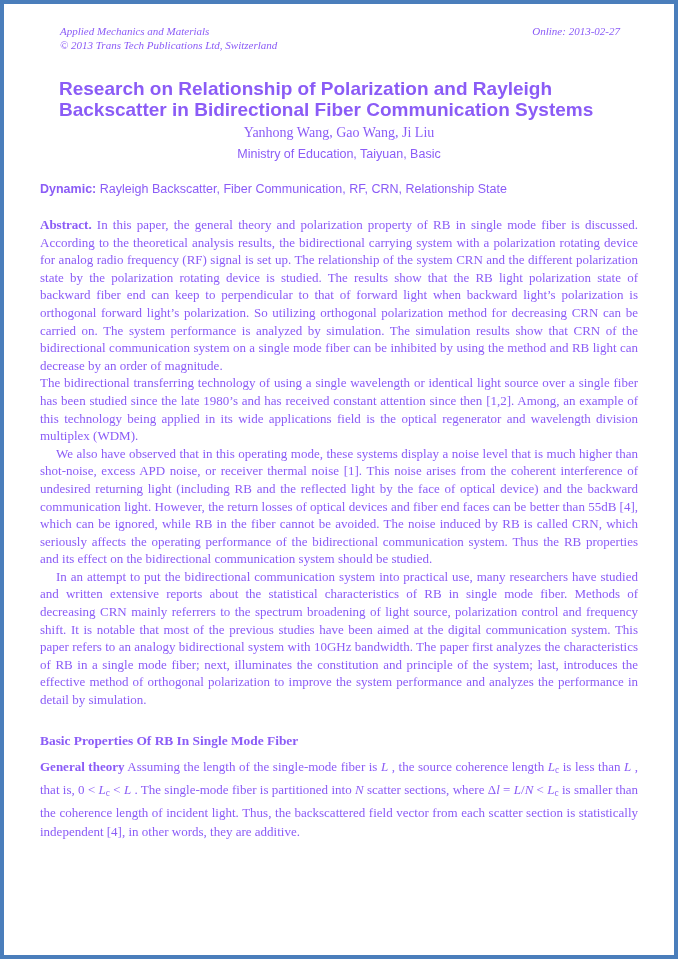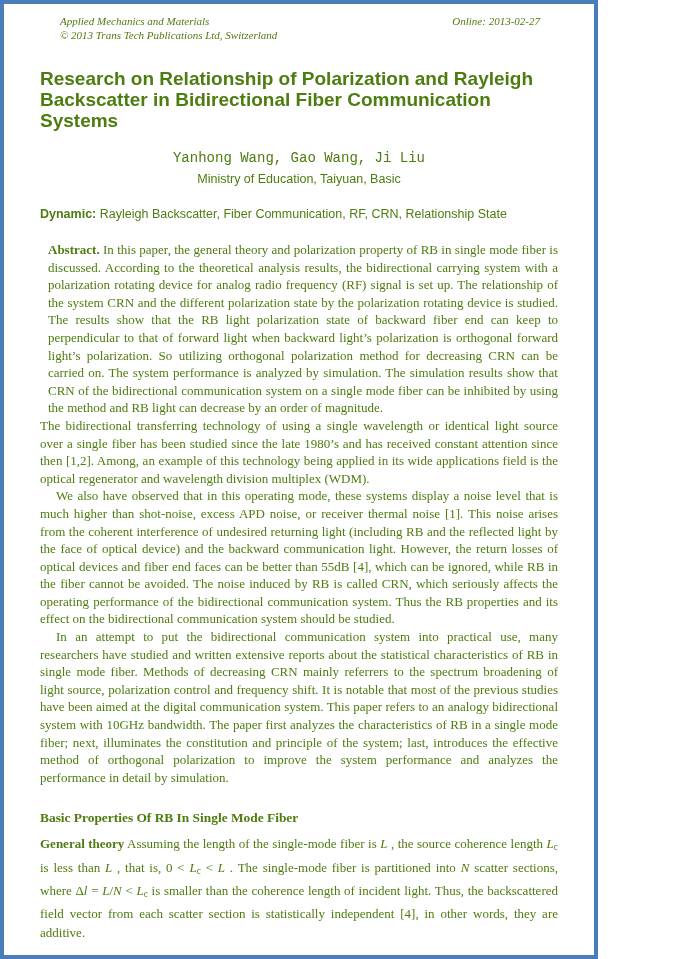--- a/index.html
+++ b/index.html
@@ -1,23 +1,23 @@
 <!DOCTYPE html>
 <html><head>
 <meta charset="utf-8">
 <style>
   html, body { margin: 0; padding: 0; background: #ffffff; }
   .page {
     box-sizing: border-box;
-    width: 598px;
+    width: 678px;
     min-height: 959px;
     background: #ffffff;
     border: 4px solid #4a7ebb;
-    padding: 9px 36px 8px 36px;
-    color: #4d7c0f;
+    padding: 19px 36px 8px 36px;
+    color: #8b5cf6;
     font-family: "Liberation Serif", serif;
   }
 
   
   .hdr {
     margin: 2px 18px 0 20px;
     font-style: italic;
     font-size: 11px;
     line-height: 13.5px;
     font-family: "Liberation Serif", serif;
@@ -28,24 +28,24 @@
   .title {
     font-family: "Liberation Sans", sans-serif;
     font-weight: bold;
     font-size: 19px;
     line-height: 21px;
     text-align: left;
     margin: 26px auto 0 auto;
     max-width: 560px;
   }
   .authors {
-    font-family: Liberation Mono, monospace;
+    font-family: Liberation Serif, serif;
     font-size: 14px;
     text-align: center;
-    margin-top: 19px;
+    margin-top: 5px;
   }
   .affiliation {
     font-family: "Liberation Sans", sans-serif;
     font-size: 12.5px;
     line-height: 16px;
     text-align: center;
     margin-top: 5px;
   }
 
   
@@ -56,21 +56,21 @@
   }
   .keywords b { font-weight: bold; }
 
   
   .body-p, .abstract {
     font-size: 13px;
     line-height: 17.6px;
     text-align: justify;
     margin: 0;
   }
-  .abstract { margin-top: 20px; margin-left: 8px; }
+  .abstract { margin-top: 20px; }
   .abstract b, .body-p b { font-weight: bold; }
   .indent { text-indent: 16px; }
 
   h2.sec {
     font-size: 13.4px;
     font-weight: bold;
     margin: 24px 0 8px 0;
     font-family: "Liberation Serif", serif;
   }
 

